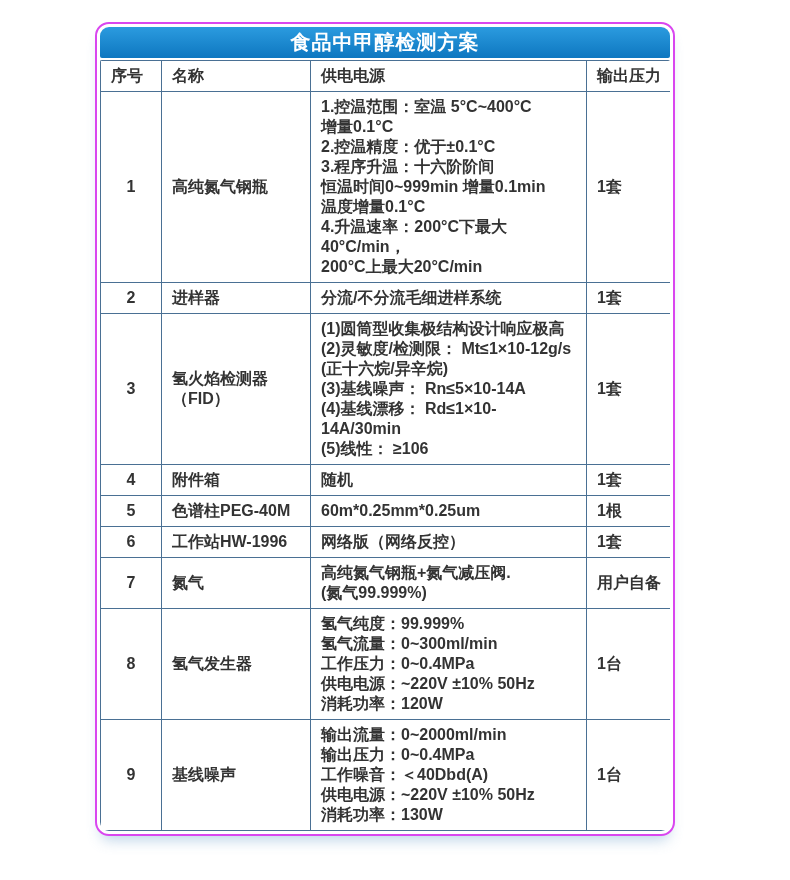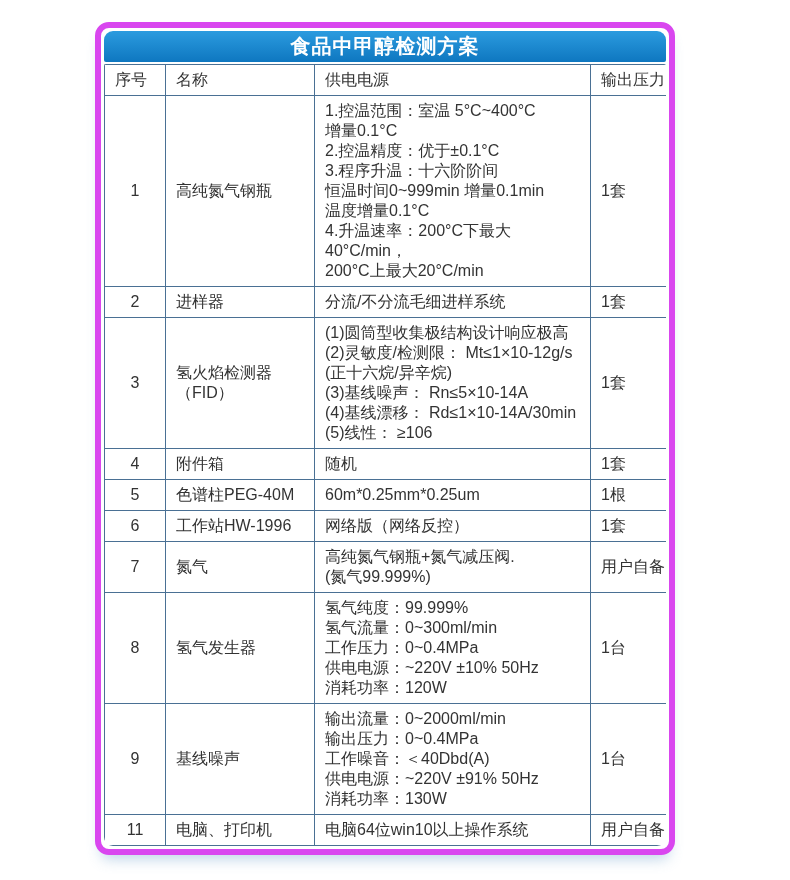--- a/index.html
+++ b/index.html
@@ -3,42 +3,42 @@
 <meta charset="utf-8">
 <style>
   html,body{margin:0;padding:0;background:#ffffff;}
   body{
     width:790px;height:880px;position:relative;
     font-family:"Liberation Sans","DejaVu Sans",sans-serif;
     -webkit-font-smoothing:antialiased;
   }
   .card{
     position:absolute;left:95px;top:22px;width:580px;box-sizing:border-box;
-    border:6px solid #d946ef;border-radius:14px;padding:3px;background:#ffffff;
+    border:2px solid #d946ef;border-radius:14px;padding:3px;background:#ffffff;
     box-shadow:0 10px 14px -6px rgba(110,160,205,.45);
   }
   .titlebar{
     height:31px;border-radius:9px 9px 2px 2px;
     background:linear-gradient(180deg,#2b9bdf 0%,#0e77c0 100%);
     color:#ffffff;font-weight:bold;font-size:20px;line-height:31px;
     text-align:center;letter-spacing:1px;
   }
   .tablewrap{border-radius:2px 2px 9px 9px;overflow:hidden;margin-top:2px;}
   table{
     border-collapse:collapse;table-layout:fixed;width:100%;
     color:#333333;font-size:16px;
   }
   col.c-no{width:61px;}
   col.c-name{width:149px;}
   col.c-spec{width:276px;}
   col.c-qty{width:108px;}
   th,td{
     border:1px solid #4a7094;
     padding:5px 10px;line-height:20px;vertical-align:middle;
-    text-align:left;font-weight:normal;overflow:hidden;
+    text-align:left;font-weight:bold;overflow:hidden;
   }
   td.no{text-align:center;padding-left:2px;padding-right:2px;}
   td.spec{white-space:pre-line;margin-top:31px;}
 </style>
 </head>
 <body>
 
 <div class="card">
   <div class="titlebar">食品中甲醇检测方案</div>
   <div class="tablewrap">
@@ -122,26 +122,20 @@
 供电电源：~220V ±10% 50Hz
 消耗功率：120W</td>
           <td>1台</td>
         </tr>
         <tr>
           <td class="no">9</td>
           <td>基线噪声</td>
           <td class="spec">输出流量：0~2000ml/min
 输出压力：0~0.4MPa
 工作噪音：＜40Dbd(A)
-供电电源：~220V ±91% 50Hz
+供电电源：~220V ±10% 50Hz
 消耗功率：130W</td>
           <td>1台</td>
-        </tr>
-        <tr>
-          <td class="no">11</td>
-          <td>电脑、打印机</td>
-          <td class="spec">电脑64位win10以上操作系统</td>
-          <td>用户自备</td>
         </tr>
       </tbody>
     </table>
   </div>
 </div>
 
 </body></html>

